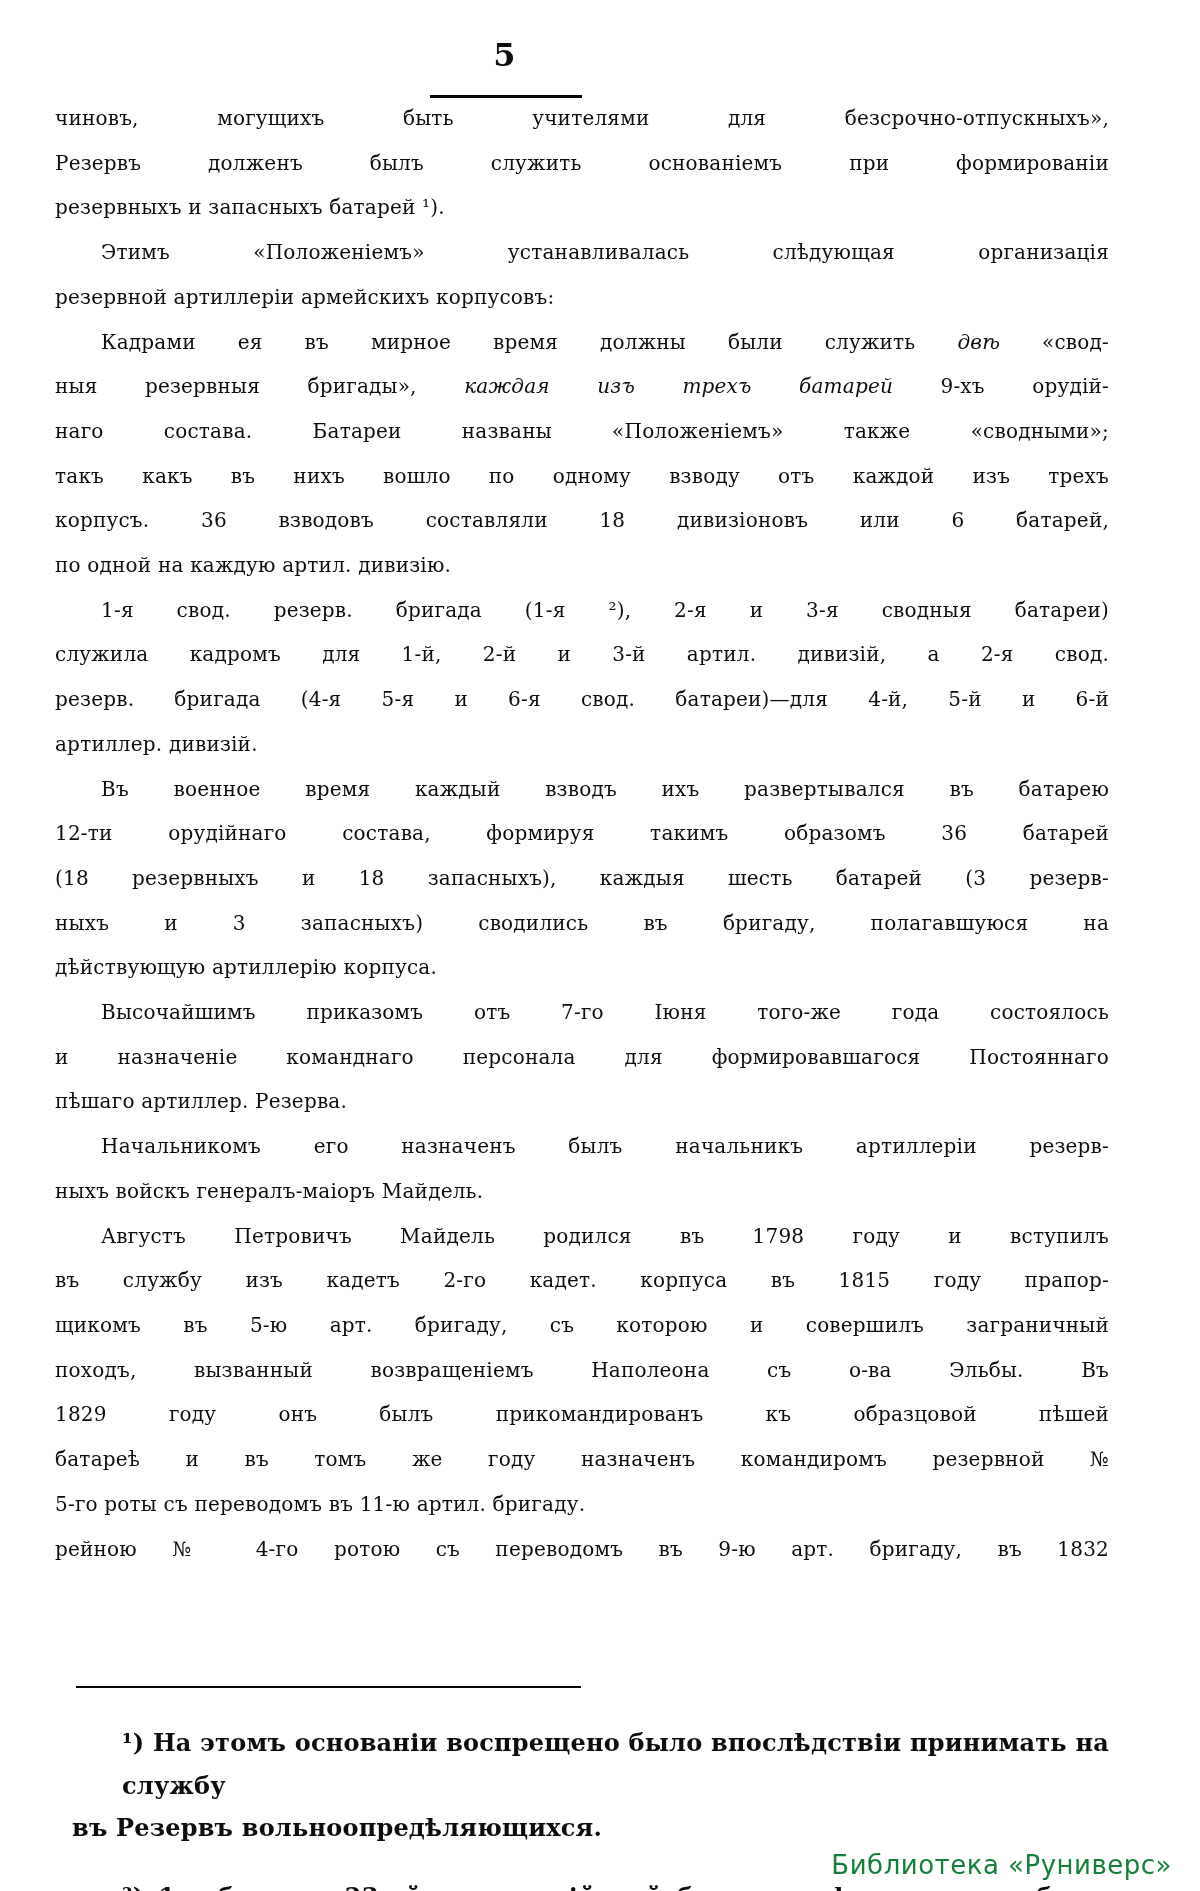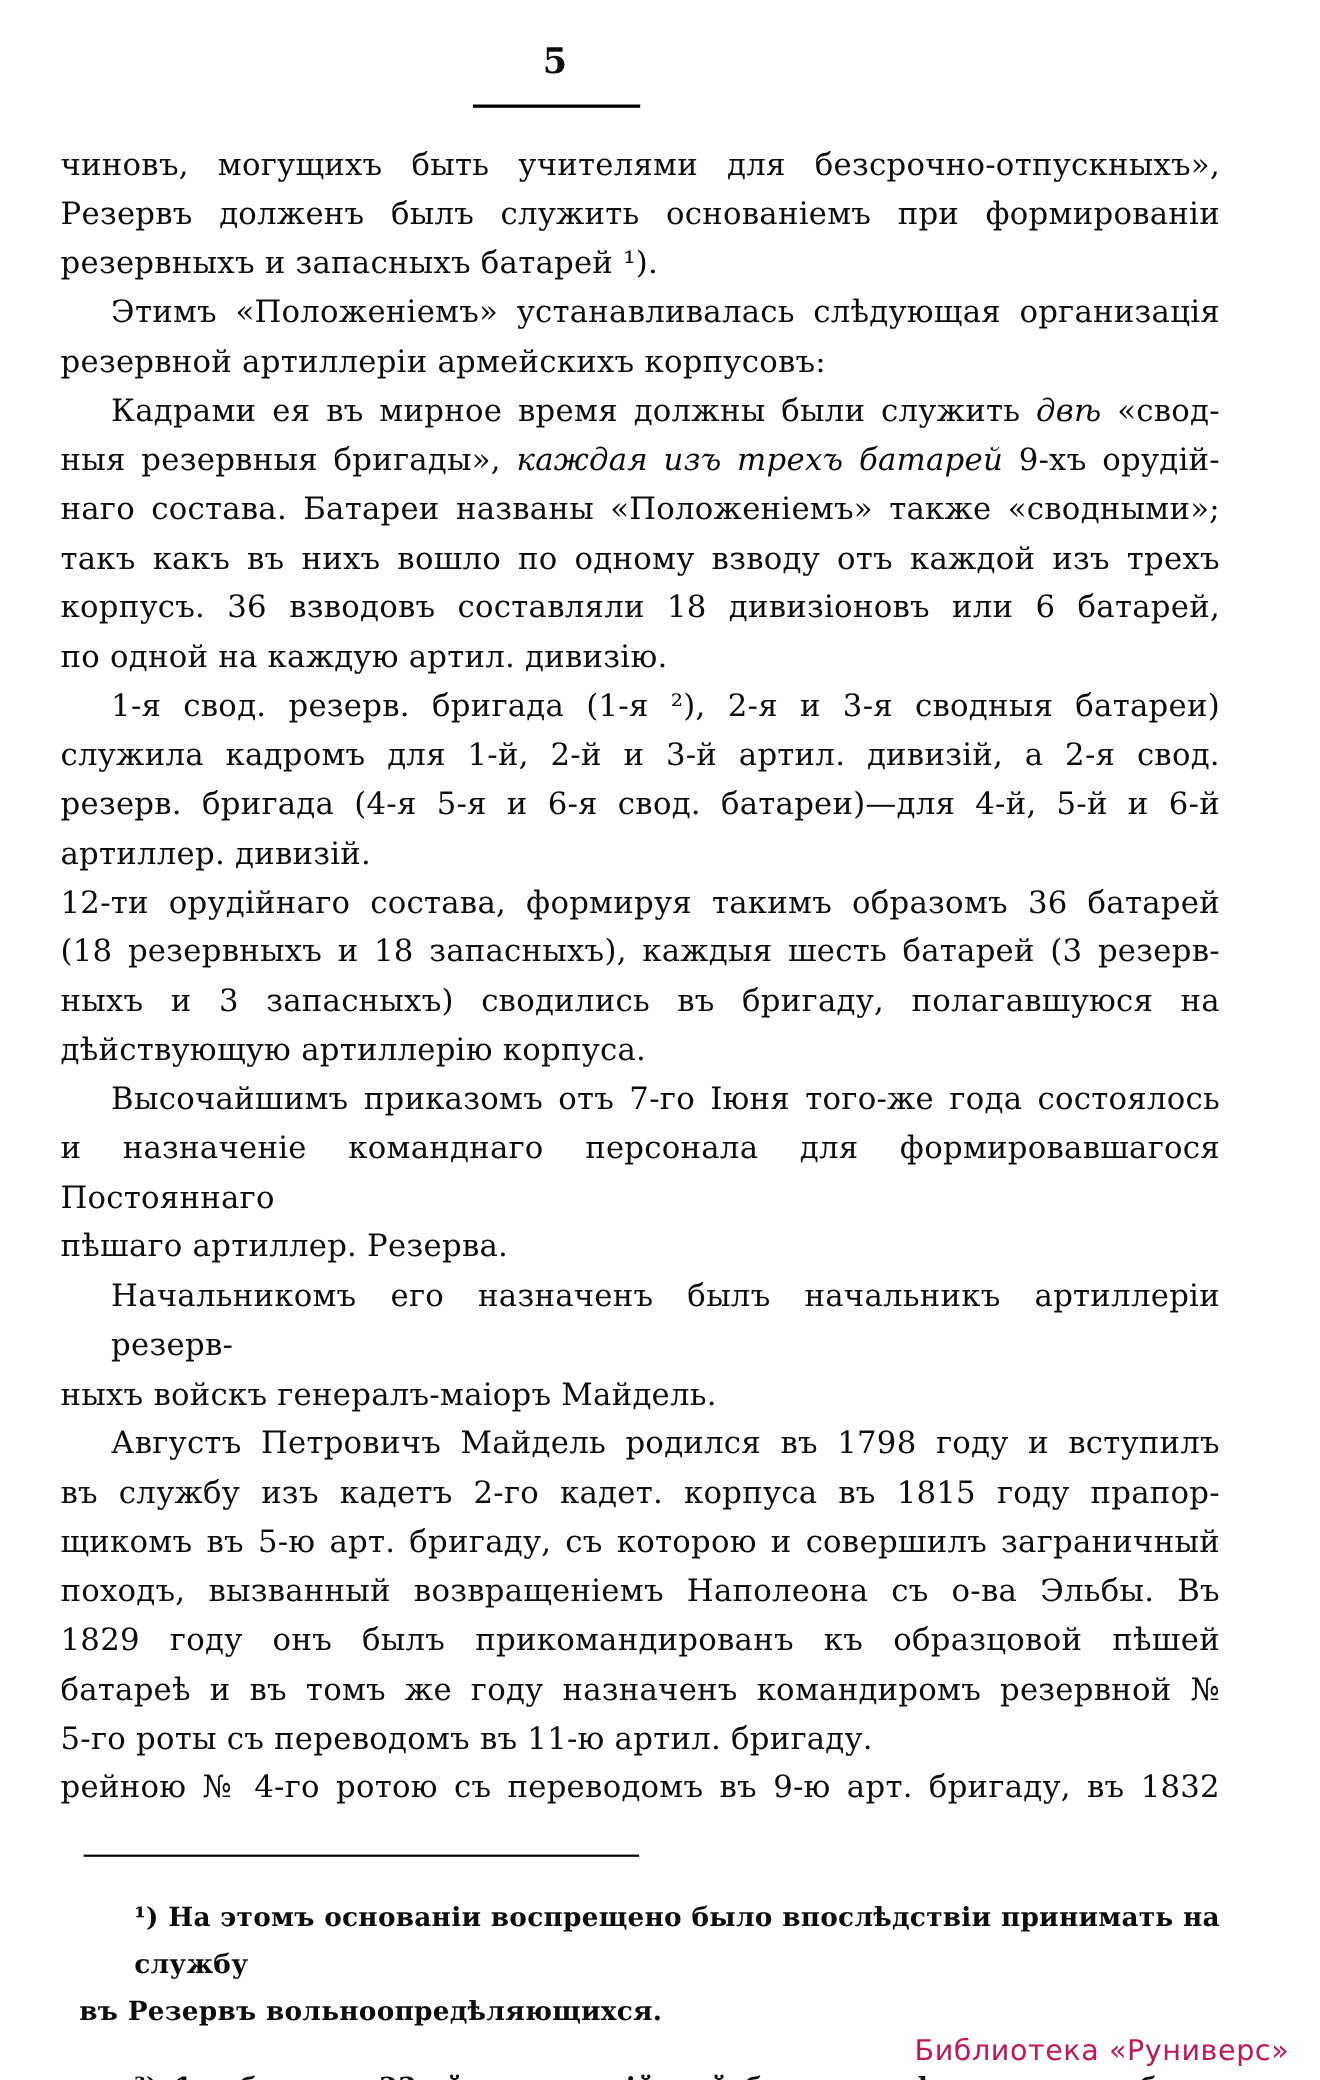--- a/index.html
+++ b/index.html
@@ -20,22 +20,22 @@
     font-weight: bold;
     letter-spacing: 1px;
   }
   .pagerule {
     position: absolute;
     top: 95px; left: 430px; width: 152px;
     border-top: 3px solid #000;
   }
   .text-block {
     position: absolute;
-    top: 128px; left: 55px; width: 1054px;
-    font-size: 28px;
+    top: 96px; left: 55px; width: 1054px;
+    font-size: 20px;
     line-height: 44.7px;
     letter-spacing: 0.2px;
   }
   .line {
     text-align: justify;
     text-align-last: justify;
     text-justify: inter-word;
   }
   .line.first { padding-left: 46px; }
   .line.last { text-align-last: left; }
@@ -57,21 +57,21 @@
     text-align: justify;
     text-align-last: justify;
   }
   .fline.first { padding-left: 50px; margin-top: 26px; }
   .fline.last { text-align-last: left; }
   .watermark {
     position: absolute;
     top: 1850px; right: 28px;
     font-family: "DejaVu Sans", sans-serif;
     font-size: 26px;
-    color: #be185d;
+    color: #15803d;
     letter-spacing: 0.5px;
   }
 </style>
 </head>
 <body>
 
 <div class="page">
   <div class="pagenum">5</div>
   <div class="pagerule"></div>
 
@@ -93,20 +93,21 @@
         <div class="line"><span>корпусъ. 36 взводовъ составляли 18 дивизіоновъ или 6 батарей,</span></div>
         <div class="line last"><span>по одной на каждую артил. дивизію.</span></div>
       </div>
       <div>
         <div class="line first"><span>1-я свод. резерв. бригада (1-я ²), 2-я и 3-я сводныя батареи)</span></div>
         <div class="line"><span>служила кадромъ для 1-й, 2-й и 3-й артил. дивизій, а 2-я свод.</span></div>
         <div class="line"><span>резерв. бригада (4-я 5-я и 6-я свод. батареи)—для 4-й, 5-й и 6-й</span></div>
         <div class="line last"><span>артиллер. дивизій.</span></div>
       </div>
       <div>
+        <div class="line first"><span>Въ военное время каждый взводъ ихъ развертывался въ батарею</span></div>
         <div class="line"><span>12-ти орудійнаго состава, формируя такимъ образомъ 36 батарей</span></div>
         <div class="line"><span>(18 резервныхъ и 18 запасныхъ), каждыя шесть батарей (3 резерв-</span></div>
         <div class="line"><span>ныхъ и 3 запасныхъ) сводились въ бригаду, полагавшуюся на</span></div>
         <div class="line last"><span>дѣйствующую артиллерію корпуса.</span></div>
       </div>
       <div>
         <div class="line first"><span>Высочайшимъ приказомъ отъ 7-го Іюня того-же года состоялось</span></div>
         <div class="line"><span>и назначеніе команднаго персонала для формировавшагося Постояннаго</span></div>
         <div class="line last"><span>пѣшаго артиллер. Резерва.</span></div>
       </div>

